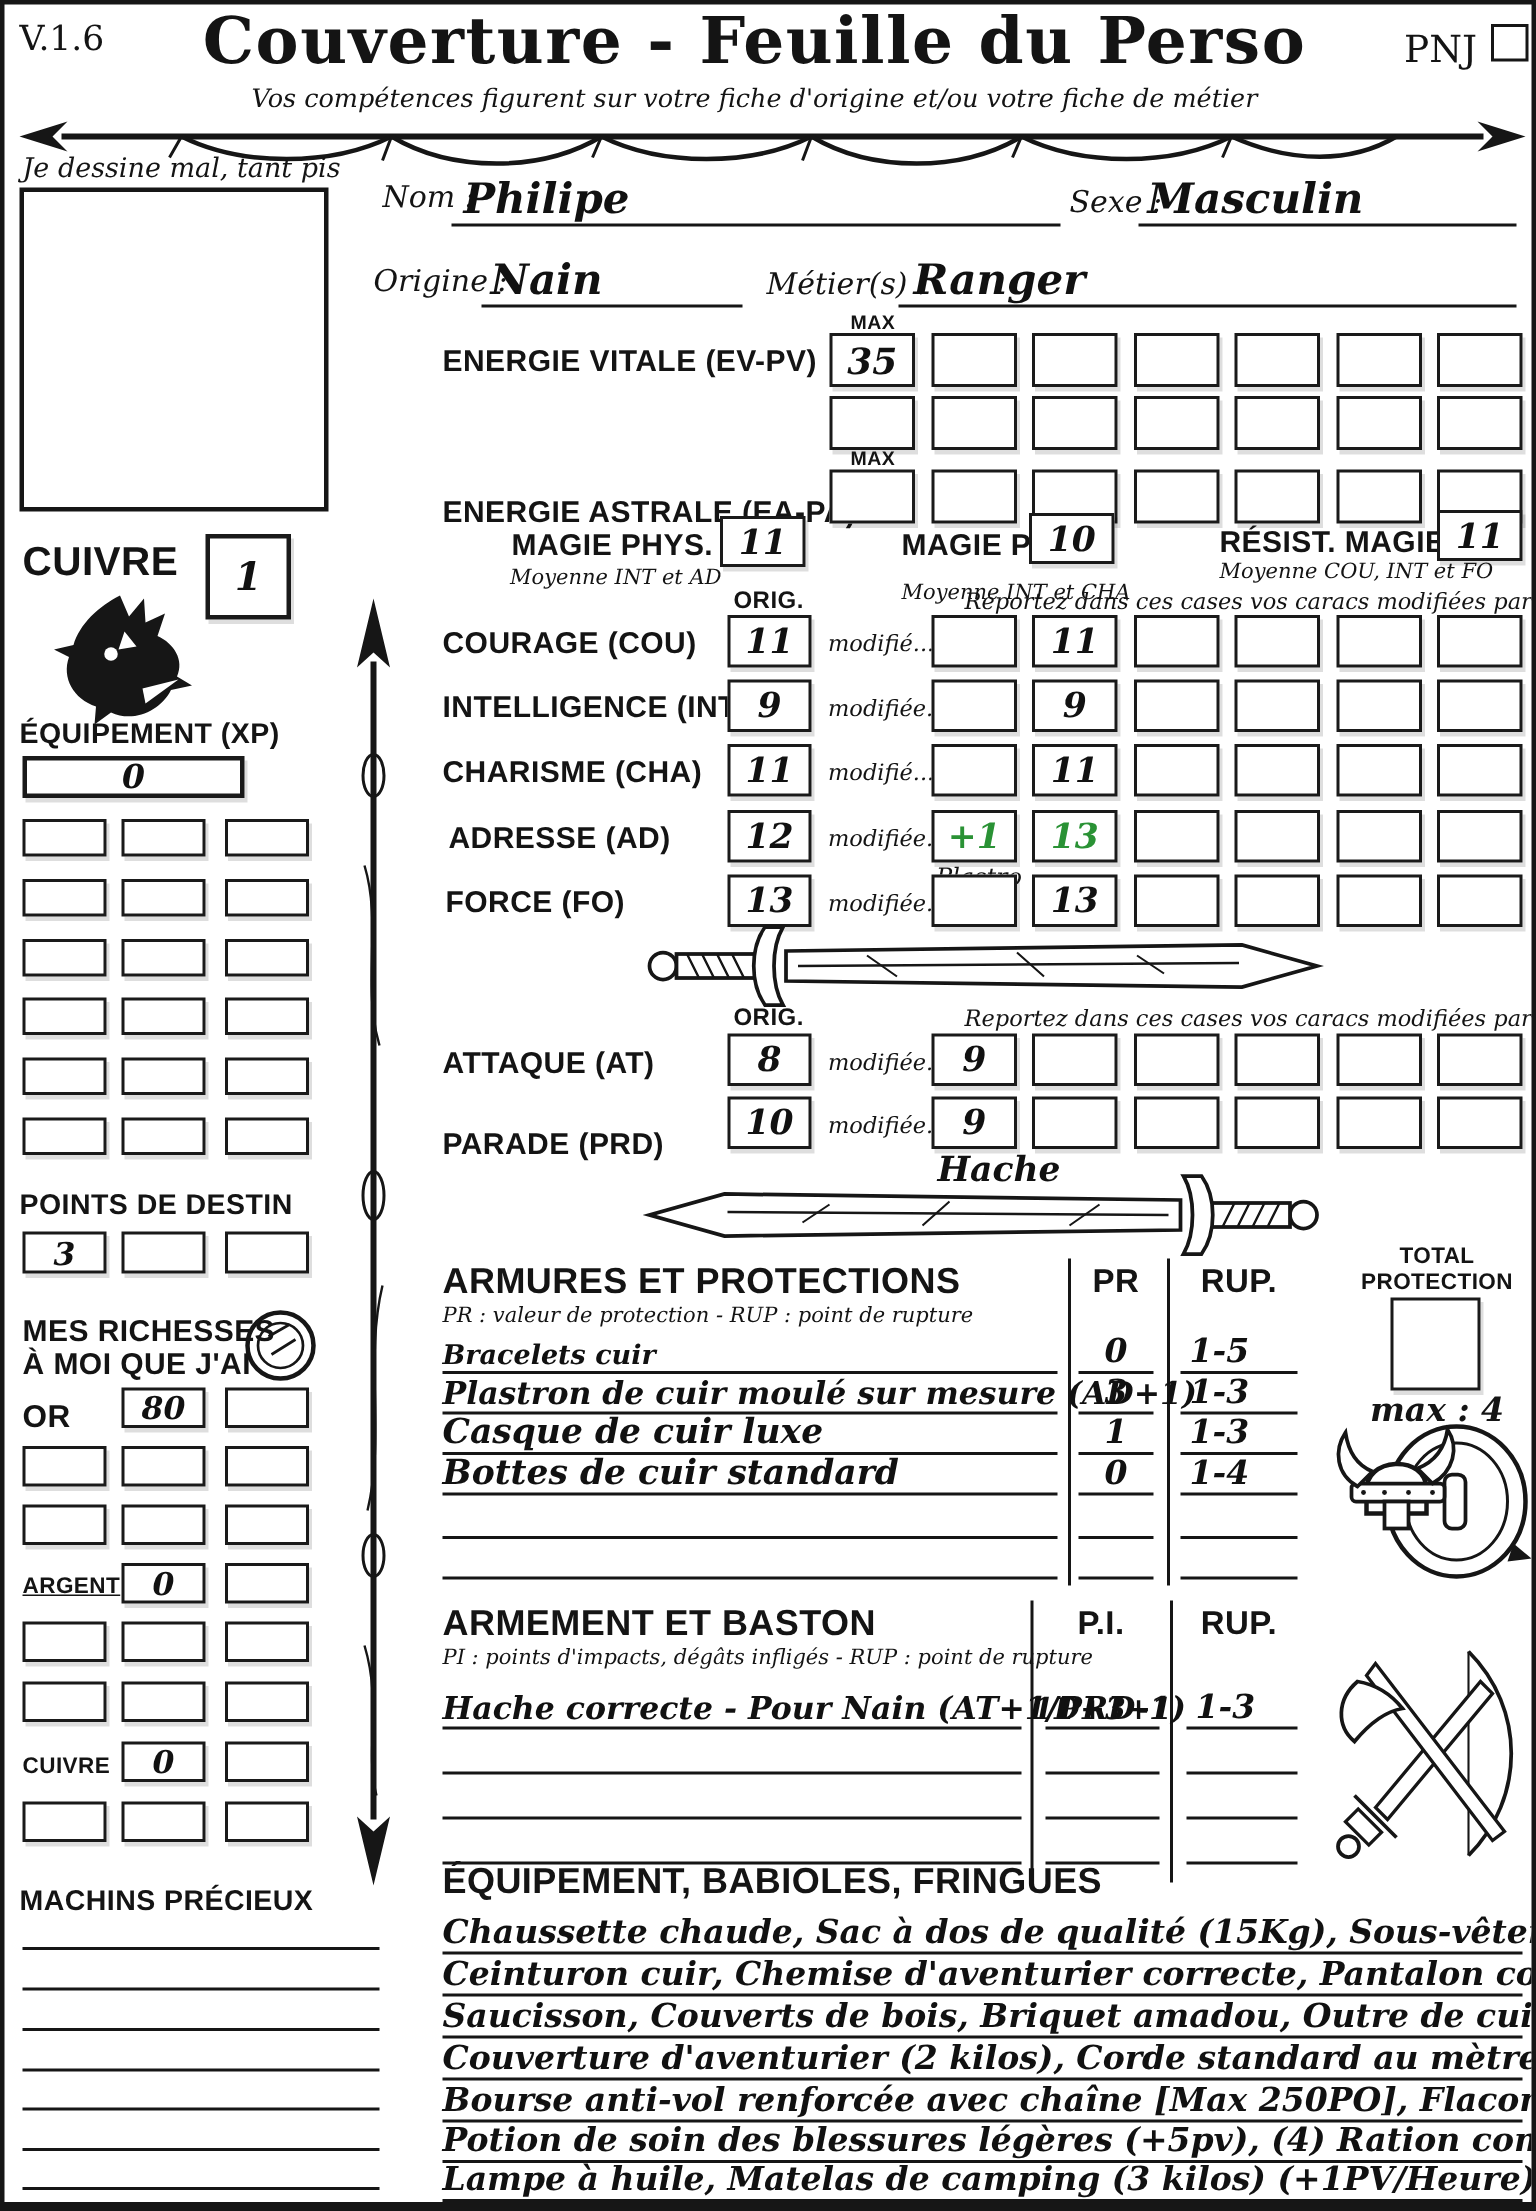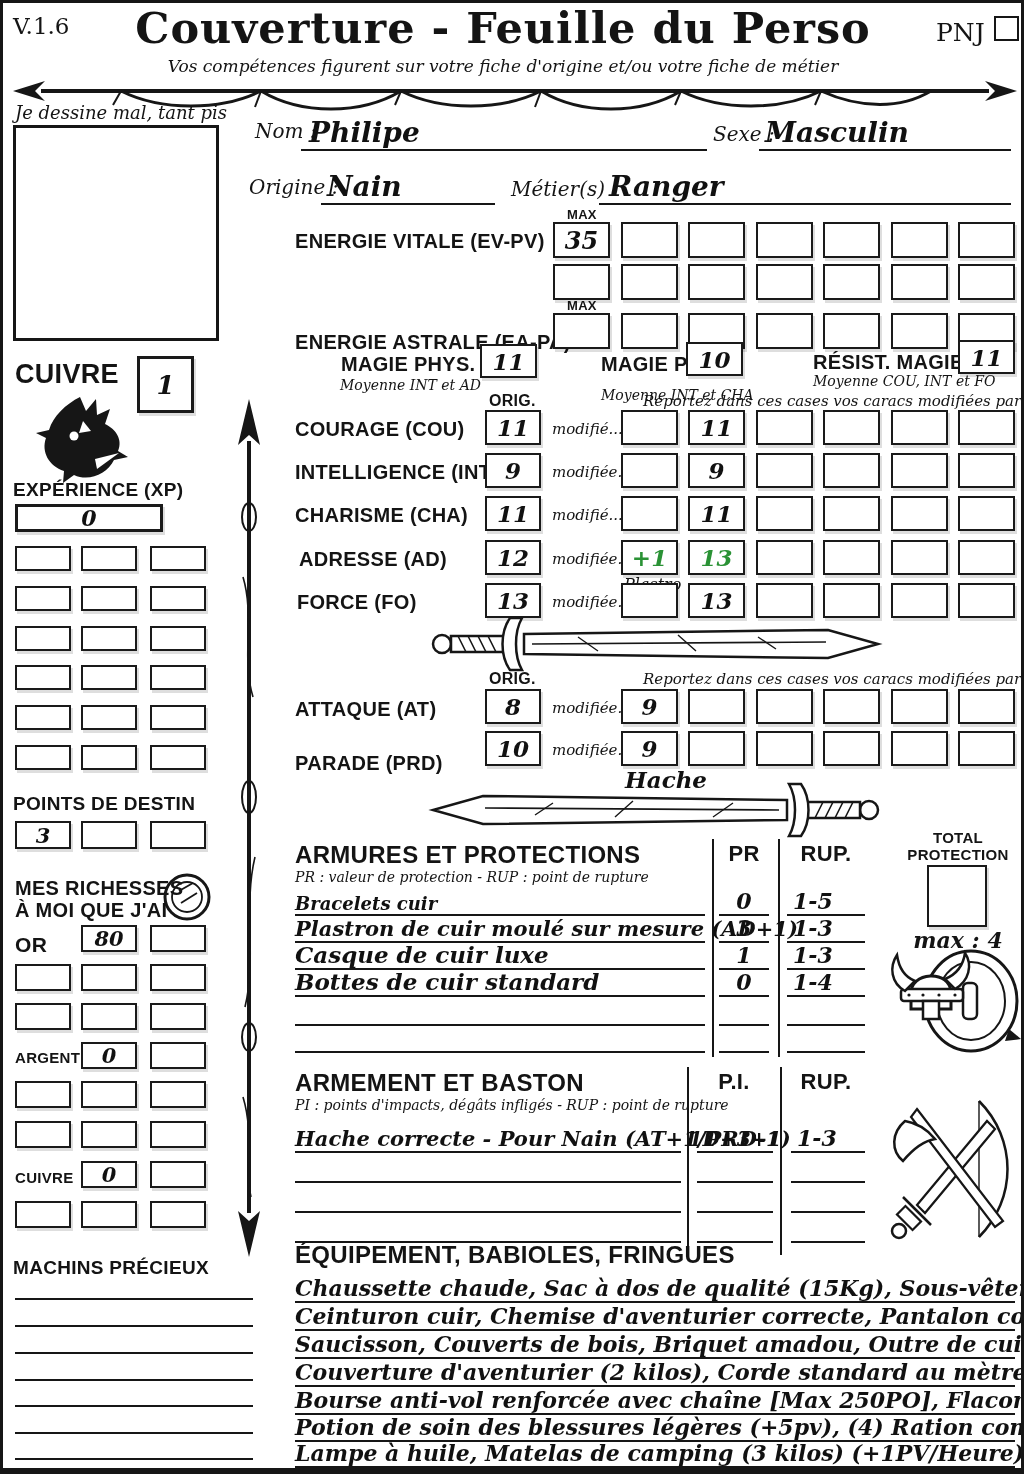--- a/index.html
+++ b/index.html
@@ -52,21 +52,21 @@
 
   <div class="abs" style="left:32px;top:388px;">
     <svg width="95" height="92" viewBox="0 0 95 92">
       <path d="M45,6 L51,20 L61,8 L62,24 L75,18 L70,33 C81,38 88,49 83,60 L93,66 L79,69 C72,83 54,91 39,84 L28,92 L29,80 C14,75 6,61 11,47 L1,42 L14,39 C18,25 31,13 45,6 Z" fill="#161616"></path>
       <circle cx="39" cy="45" r="4.5" fill="#fff"></circle>
       <path d="M60,68 L84,62 L62,78 Z" fill="#fff"></path>
       <path d="M48,30 L56,40 L44,42 Z" fill="#fff"></path>
     </svg>
   </div>
 
-  <div class="abs hd" style="left:10px;top:476px;font-size:19px;">EXPÉRIENCE (XP)</div>
+  <div class="abs hd" style="left:10px;top:476px;font-size:19px;">ÉQUIPEMENT (XP)</div>
   <div class="box hw" style="left:12px;top:501px;width:148px;height:28px;font-size:22px;border-width:3px;">0</div>
 
   <div class="box" style="left:12px;top:543px;width:56px;height:25px;"></div>
   <div class="box" style="left:78px;top:543px;width:56px;height:25px;"></div>
   <div class="box" style="left:147px;top:543px;width:56px;height:25px;"></div>
   <div class="box" style="left:12px;top:583px;width:56px;height:25px;"></div>
   <div class="box" style="left:78px;top:583px;width:56px;height:25px;"></div>
   <div class="box" style="left:147px;top:583px;width:56px;height:25px;"></div>
   <div class="box" style="left:12px;top:623px;width:56px;height:25px;"></div>
   <div class="box" style="left:78px;top:623px;width:56px;height:25px;"></div>
@@ -99,21 +99,21 @@
   <div class="abs hd" style="left:12px;top:930px;font-size:21px;">OR</div>
   <div class="box hw" style="left:78px;top:922px;width:56px;height:27px;font-size:21px;">80</div>
   <div class="box" style="left:147px;top:922px;width:56px;height:27px;"></div>
   <div class="box" style="left:12px;top:961px;width:56px;height:27px;"></div>
   <div class="box" style="left:78px;top:961px;width:56px;height:27px;"></div>
   <div class="box" style="left:147px;top:961px;width:56px;height:27px;"></div>
   <div class="box" style="left:12px;top:1000px;width:56px;height:27px;"></div>
   <div class="box" style="left:78px;top:1000px;width:56px;height:27px;"></div>
   <div class="box" style="left:147px;top:1000px;width:56px;height:27px;"></div>
 
-  <div class="abs hd" style="left:12px;top:1046px;font-size:15px;">ARGENT</div>
+  <div class="abs hd" style="left:12px;top:1046px;font-size:15px;text-decoration:underline;">ARGENT</div>
   <div class="box hw" style="left:78px;top:1039px;width:56px;height:27px;font-size:21px;">0</div>
   <div class="box" style="left:147px;top:1039px;width:56px;height:27px;"></div>
   <div class="box" style="left:12px;top:1078px;width:56px;height:27px;"></div>
   <div class="box" style="left:78px;top:1078px;width:56px;height:27px;"></div>
   <div class="box" style="left:147px;top:1078px;width:56px;height:27px;"></div>
   <div class="box" style="left:12px;top:1118px;width:56px;height:27px;"></div>
   <div class="box" style="left:78px;top:1118px;width:56px;height:27px;"></div>
   <div class="box" style="left:147px;top:1118px;width:56px;height:27px;"></div>
 
   <div class="abs hd" style="left:12px;top:1166px;font-size:15px;">CUIVRE</div>

